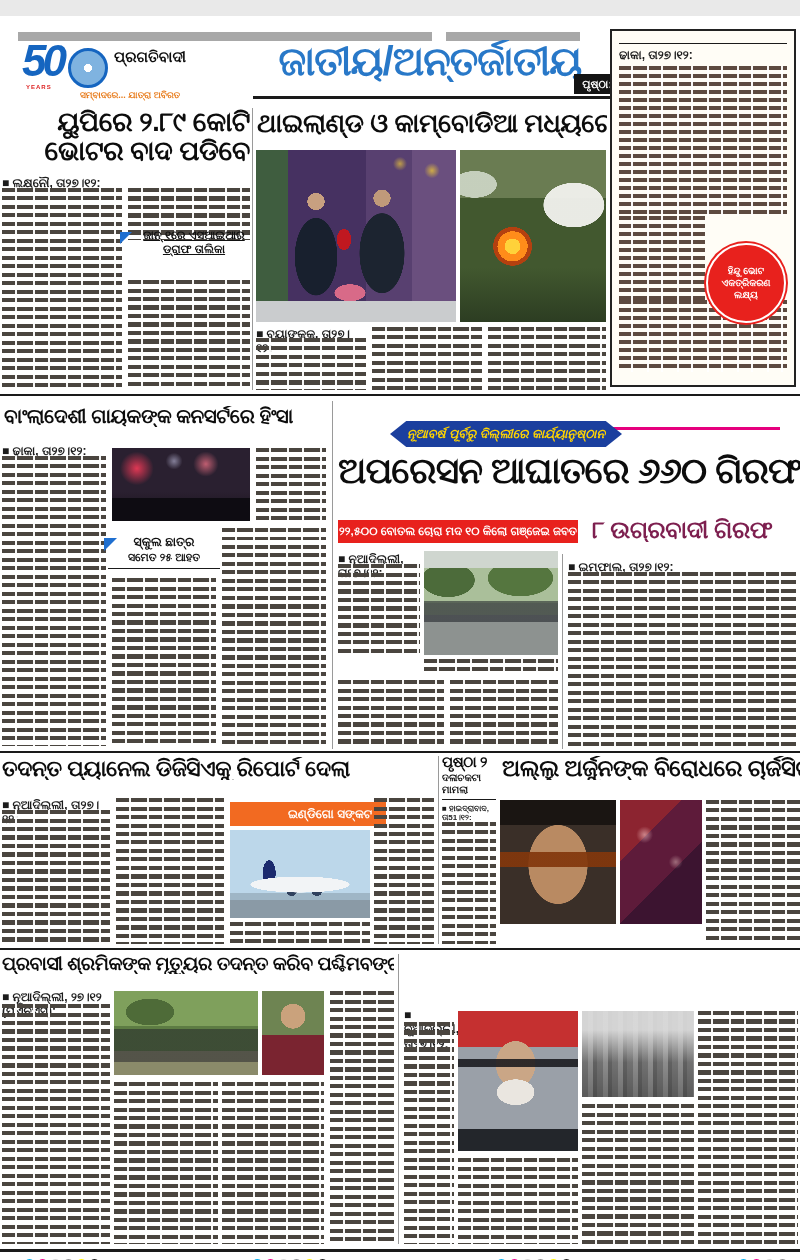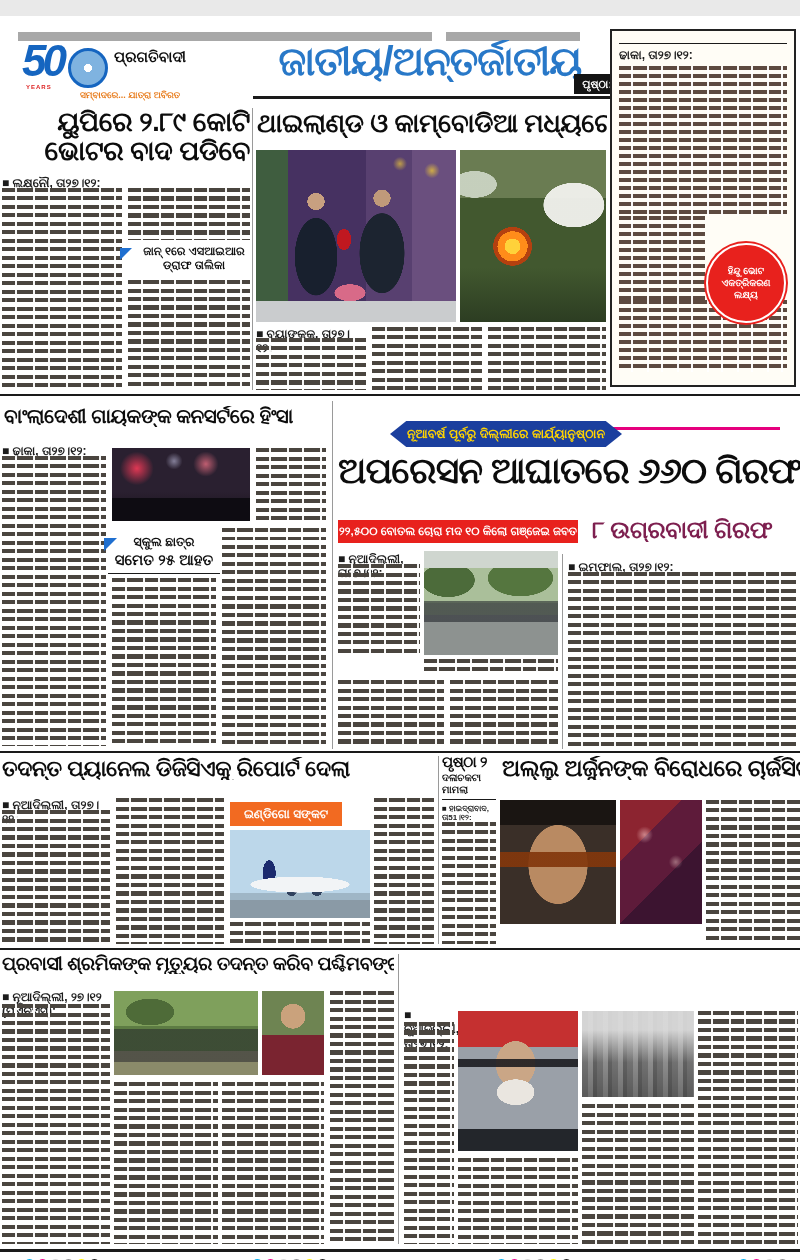--- a/index.html
+++ b/index.html
@@ -85,21 +85,21 @@
   .ph-crowd-bw{background:
       linear-gradient(180deg, rgba(220,220,220,.9) 0 22%, rgba(0,0,0,.18) 60%, rgba(0,0,0,.35)),
       repeating-linear-gradient(90deg,#8a8a8a 0 6px,#ababab 6px 11px,#767676 11px 15px);}
   
   .ribbon-blue{background:#1b3f9e;color:#ffd400;font-weight:800;font-size:12.5px;
       display:flex;align-items:center;justify-content:center;
       clip-path:polygon(0 50%, 7% 0, 93% 0, 100% 50%, 93% 100%, 7% 100%);}
   .ribbon-red{background:#e8211d;color:#fff;font-weight:800;font-size:11.5px;
       display:flex;align-items:center;justify-content:center;white-space:nowrap;}
   .badge-orange{background:#f26a21;color:#fff;font-weight:800;font-size:12px;
-      display:flex;align-items:center;justify-content:center;}
+      display:flex;align-items:center;justify-content:center;padding-left:44px;}
   .badge-circle{background:#e8211d;border-radius:50%;border:2px solid #fff;
       box-shadow:0 0 0 2px #e8211d;color:#fff;font-weight:800;font-size:9.5px;
       display:flex;flex-direction:column;align-items:center;justify-content:center;
       text-align:center;line-height:1.25;}
   .flag-icon{background:#1f6fd0;clip-path:polygon(0 0,100% 0,0 100%);}
   .note{font-weight:800;font-size:11.5px;color:#101010;line-height:1.25;}
   .kb{background:#141414;color:#fff;display:flex;align-items:center;}
   .dot{width:11px;height:11px;border-radius:50%;display:inline-block;margin-right:2px;}
   .c1{background:#00adee}.c2{background:#ec008c}.c3{background:#d5d5d5}
   .c4{background:#8f9093}.c5{background:#fff200}.c6{background:#161616}
@@ -138,21 +138,21 @@
       <span>ହିନ୍ଦୁ ଭୋଟ</span>
       <span>ଏକତ୍ରିକରଣ</span>
       <span>ଲକ୍ଷ୍ୟ</span>
     </div>
   </div>
 
   <div class="abs hl" style="left:2px;top:92px;width:248px;font-size:27px;text-align:right;">ୟୁପିରେ ୨.୮୯ କୋଟି ଭୋଟର ବାଦ ପଡିବେ</div>
   <div class="abs dl" style="left:2px;top:160px;width:160px;">■ ଲକ୍ଷ୍ନୌ, ତା୨୭।୧୨:</div>
   <div class="abs tl" style="left:2px;top:172px;width:120px;height:200px;"></div>
   <div class="abs tl" style="left:128px;top:172px;width:122px;height:52px;"></div>
-  <div class="abs" style="left:120px;top:228px;width:132px;">
+  <div class="abs" style="left:120px;top:212px;width:132px;text-decoration:underline;">
     <span class="abs flag-icon" style="left:0;top:4px;width:12px;height:12px;"></span>
     <div class="note" style="margin-left:16px;text-align:center;">ଜାନ୍ ୧ରେ ଏସଆଇଆର ଡ୍ରାଫ ତାଲିକା</div>
   </div>
   <div class="abs tl" style="left:128px;top:264px;width:122px;height:108px;"></div>
   <div class="abs vr" style="left:252px;top:92px;height:282px;"></div>
 
   <div class="abs hl nowrap" style="left:257px;top:94px;width:350px;font-size:26px;">ଥାଇଲାଣ୍ଡ ଓ କାମ୍ବୋଡିଆ ମଧ୍ୟରେ ଅସ୍ତ୍ରବିରତି</div>
   <div class="abs ph ph-signing" style="left:256px;top:134px;width:200px;height:172px;"></div>
   <div class="abs ph ph-artillery" style="left:460px;top:134px;width:146px;height:172px;"></div>
   <div class="abs dl" style="left:256px;top:311px;width:110px;">■ ବ୍ୟାଙ୍କକ, ତା୨୭।୧୨:</div>
@@ -162,30 +162,30 @@
 
   <div class="abs hr" style="left:0;top:378px;width:800px;height:2px;"></div>
 
   <div class="abs hl nowrap" style="left:4px;top:390px;width:324px;font-size:20px;">ବାଂଲାଦେଶୀ ଗାୟକଙ୍କ କନସର୍ଟରେ ହିଂସା</div>
   <div class="abs dl" style="left:2px;top:428px;width:104px;">■ ଢାକା, ତା୨୭।୧୨:</div>
   <div class="abs tl" style="left:2px;top:440px;width:104px;height:290px;"></div>
   <div class="abs ph ph-concert" style="left:112px;top:432px;width:138px;height:73px;"></div>
   <div class="abs" style="left:106px;top:519px;width:116px;text-align:center;">
     <span class="abs flag-icon" style="left:-2px;top:3px;width:13px;height:13px;"></span>
     <div class="note" style="font-size:12.5px;">ସ୍କୁଲ ଛାତ୍ର</div>
-    <div class="note" style="font-size:15px;">ସମେତ ୨୫ ଆହତ</div>
+    <div class="note" style="font-size:11px;">ସମେତ ୨୫ ଆହତ</div>
     <div class="hr" style="width:112px;height:1px;margin:4px auto 0;"></div>
   </div>
   <div class="abs tl" style="left:112px;top:562px;width:104px;height:168px;"></div>
   <div class="abs tl" style="left:256px;top:432px;width:70px;height:74px;"></div>
   <div class="abs tl" style="left:222px;top:512px;width:104px;height:218px;"></div>
   <div class="abs vr" style="left:332px;top:385px;height:348px;"></div>
 
   <div class="abs" style="left:600px;top:411px;width:180px;height:3px;background:#e6007e"></div>
-  <div class="abs ribbon-blue" style="left:390px;top:405px;width:232px;height:26px;">
+  <div class="abs ribbon-blue" style="left:390px;top:405px;width:232px;height:26px;font-style:italic;">
     <span style="white-space:nowrap;">ନୂଆବର୍ଷ ପୂର୍ବରୁ ଦିଲ୍ଲୀରେ କାର୍ଯ୍ୟାନୁଷ୍ଠାନ</span>
   </div>
   <div class="abs hl nowrap" style="left:338px;top:436px;width:462px;font-size:36px;letter-spacing:-1px;">ଅପରେସନ ଆଘାତରେ ୬୬୦ ଗିରଫ</div>
   <div class="abs ribbon-red" style="left:338px;top:504px;width:240px;height:23px;overflow:hidden;">
     <span>୨୨,୫୦୦ ବୋତଲ ଚୋରା ମଦ ୧୦ କିଲୋ ଗଞ୍ଜେଇ ଜବତ</span>
   </div>
   <div class="abs hl nowrap" style="left:592px;top:501px;width:208px;font-size:24px;color:#7d1f4f;">୮ ଉଗ୍ରବାଦୀ ଗିରଫ</div>
 
   <div class="abs dl" style="left:338px;top:536px;width:84px;">■ ନୂଆଦିଲ୍ଲୀ, ତା୨୭।୧୨:</div>
   <div class="abs tl" style="left:338px;top:548px;width:82px;height:92px;"></div>

